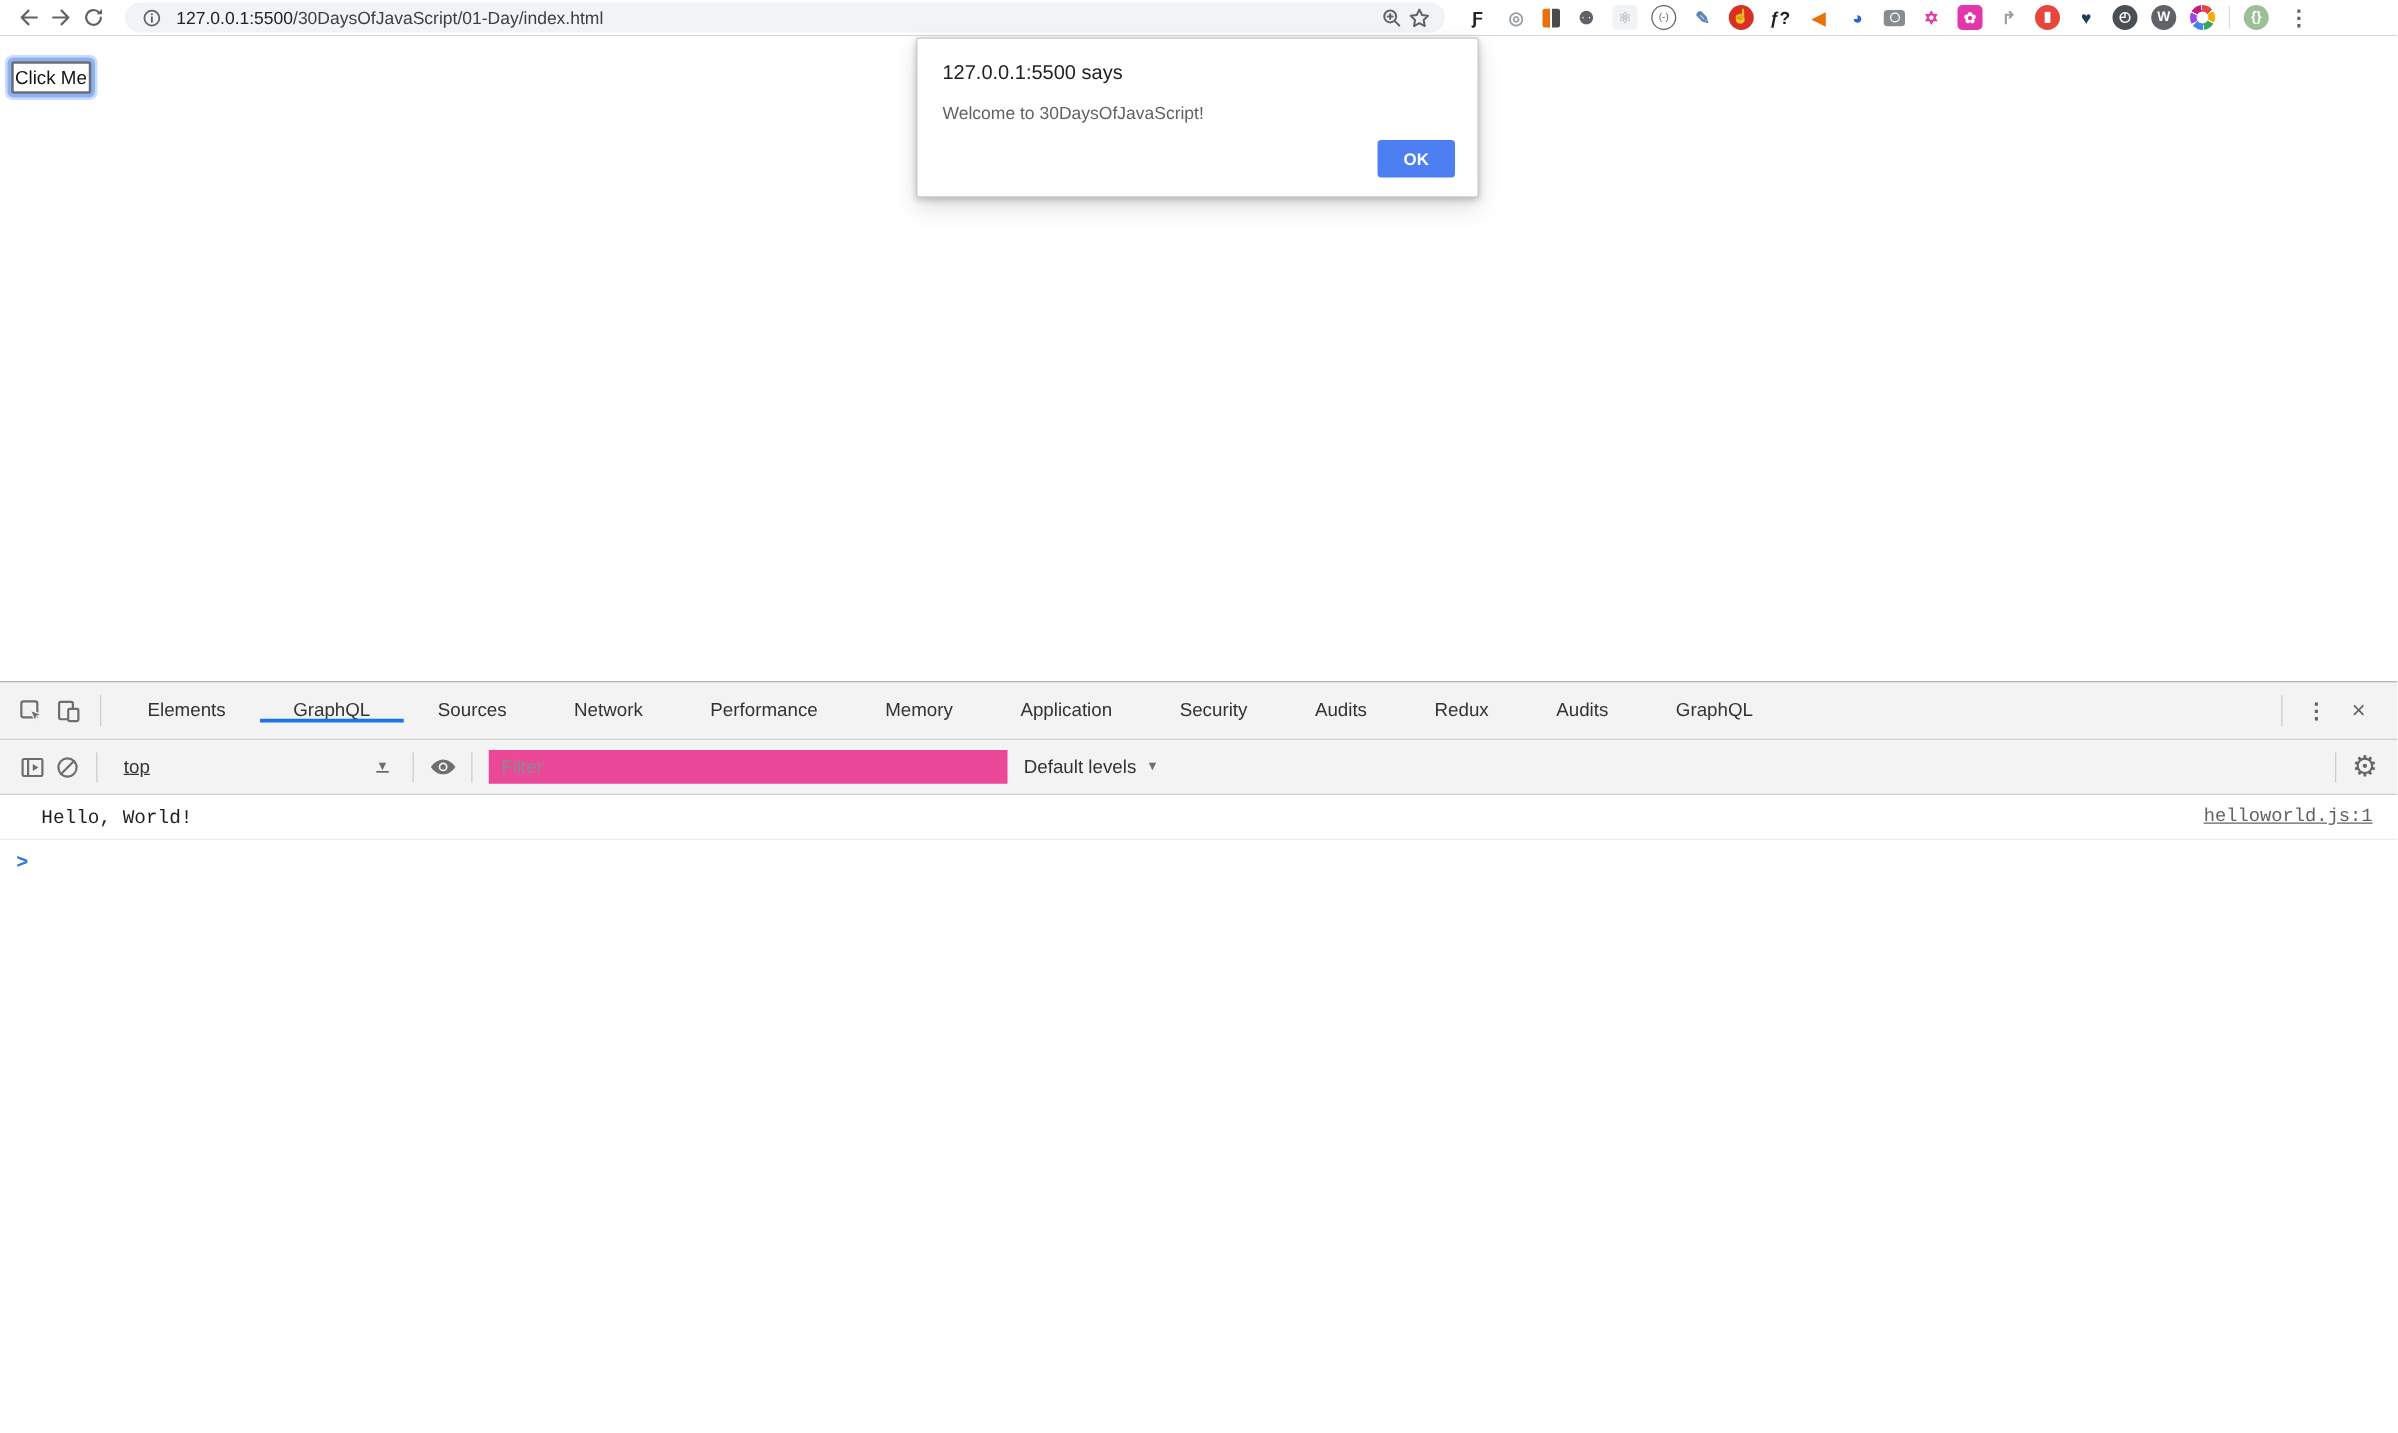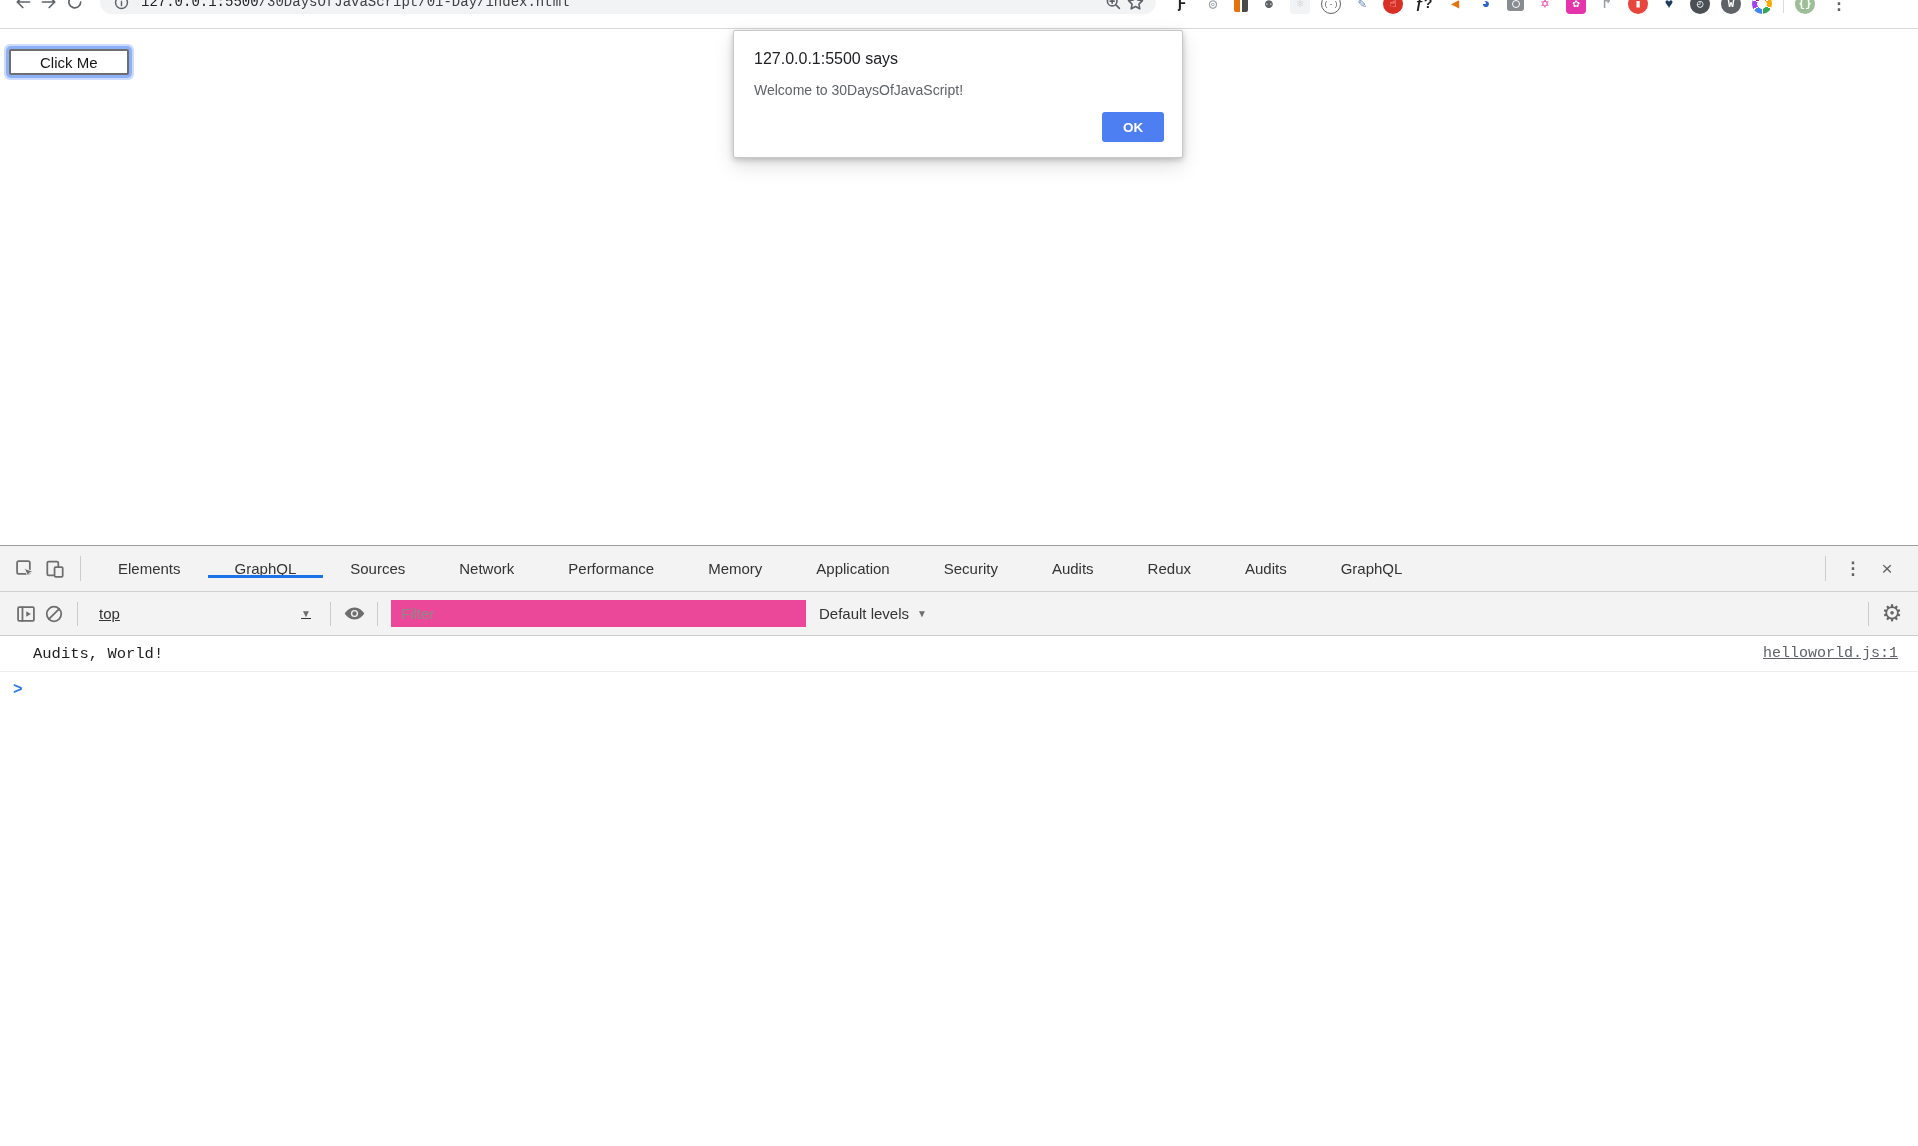--- a/index.html
+++ b/index.html
@@ -1,19 +1,19 @@
 <!DOCTYPE html>
 <html><head>
 <meta charset="utf-8">
 <style>
   * { margin:0; padding:0; box-sizing:border-box; }
   html,body { width:1918px; height:1146px; background:#fff; font-family:"Liberation Sans",sans-serif; overflow:hidden; position:relative; }
 
   
-  .browser-toolbar { position:absolute; top:0; left:0; width:1918px; height:29px; background:#fff; border-bottom:1px solid #d8d8d8; display:flex; align-items:flex-end; padding:14px 10px;font-family:Liberation Mono, monospace; }
+  .browser-toolbar { position:absolute; top:0; left:0; width:1918px; height:29px; background:#fff; border-bottom:1px solid #d8d8d8; display:flex; align-items:center; padding:14px 10px; }
   .nav-btn { width:26px; height:24px; display:flex; align-items:center; justify-content:center; flex:none; }
   .omnibox { width:1056px; height:24px; margin-left:12px; background:#f1f3f4; border-radius:12px; display:flex; align-items:center; padding:0 10px; flex:none; }
   .omnibox .url { font-size:14px; margin-left:9px; white-space:nowrap; }
   .url-host { color:#202124; }
   .url-path { color:#3c4043; }
   .omnibox .ob-spacer { flex:1; }
   .omni-icon { width:22px; height:22px; display:flex; align-items:center; justify-content:center; flex:none; }
   .extensions-row { display:flex; align-items:center; gap:11px; margin-left:16px; flex:none; }
   .ext { width:20px; height:20px; display:inline-flex; align-items:center; justify-content:center; font-size:14px; font-weight:bold; line-height:1; flex:none; cursor:default; }
   .ext.circle { border-radius:50%; font-size:11px; }
@@ -23,21 +23,21 @@
   .ext.camera { width:17px; height:13px; background:#878c91; border-radius:3px; position:relative; }
   .ext.camera::after { content:""; position:absolute; left:5px; top:2.5px; width:6px; height:6px; border:1.6px solid #fff; border-radius:50%; }
   .ext.wheel { border-radius:50%; background:
       radial-gradient(circle at 50% 50%, #fff 4.5px, rgba(255,255,255,0) 5px),
       conic-gradient(#e8453c 0 52deg,#fff 52deg 60deg,#f9ab00 60deg 112deg,#fff 112deg 120deg,#34a853 120deg 172deg,#fff 172deg 180deg,#4285f4 180deg 232deg,#fff 232deg 240deg,#a142f4 240deg 292deg,#fff 292deg 300deg,#d01884 300deg 352deg,#fff 352deg 360deg); }
   .ext-sep { width:1px; height:18px; background:#dadce0; flex:none; }
   .menu-dots { font-size:17px; color:#5f6368; font-weight:bold; letter-spacing:0; margin-left:14px; width:20px; text-align:center; flex:none; }
 
   
   .page-area { position:absolute; top:29px; left:0; width:1918px; height:516px; background:#fff; }
-  .click-btn { position:absolute; left:9px; top:20px; background:#fff; border:2px solid #6e6e6e; border-radius:2px; height:26px; padding:0 29px; font-size:15px; color:#141414; font-family:"Liberation Sans",sans-serif;
+  .click-btn { position:absolute; left:9px; top:20px; background:#fff; border:2px solid #6e6e6e; border-radius:2px; height:26px; padding:0 1px; font-size:15px; color:#141414; font-family:"Liberation Sans",sans-serif;
     box-shadow:0 0 0 3px #8db1f6, 0 0 0 5px rgba(111,155,245,0.35); }
 
   
   .alert-dialog { position:absolute; left:733px; top:1px; width:450px; height:128px; background:#fff; border:1px solid #c8c8c8; border-radius:2px; box-shadow:0 2px 6px rgba(0,0,0,0.22), 0 8px 20px rgba(0,0,0,0.12); padding:19px 20px; }
   .alert-title { font-size:16px; color:#202124; }
   .alert-message { font-size:14px; color:#5f6368; margin-top:14px; }
   .alert-ok { position:absolute; right:18px; bottom:15px; width:62px; height:30px; background:#4d7ef2; color:#fff; border:none; border-radius:3px; font-size:13.5px; font-weight:bold; font-family:"Liberation Sans",sans-serif; }
 
   
   .devtools { position:absolute; top:545px; left:0; width:1918px; height:601px; background:#fff; border-top:1px solid #9e9e9e; }
@@ -241,21 +241,21 @@
     <div class="tb-right">
       <div class="tb-sep"></div>
       <div class="tb-icon">
         <span class="gear-glyph">⚙</span>
       </div>
     </div>
   </div>
 
   <div class="console-area">
       <div class="console-row">
-        <span>Audits, World!</span>
+        <span>Hello, World!</span>
         <a class="console-source-link">helloworld.js:1</a>
       </div>
     </div>
 
   <div class="console-prompt">
     <span>&gt;</span>
   </div>
 </div>
 
 </body></html>

